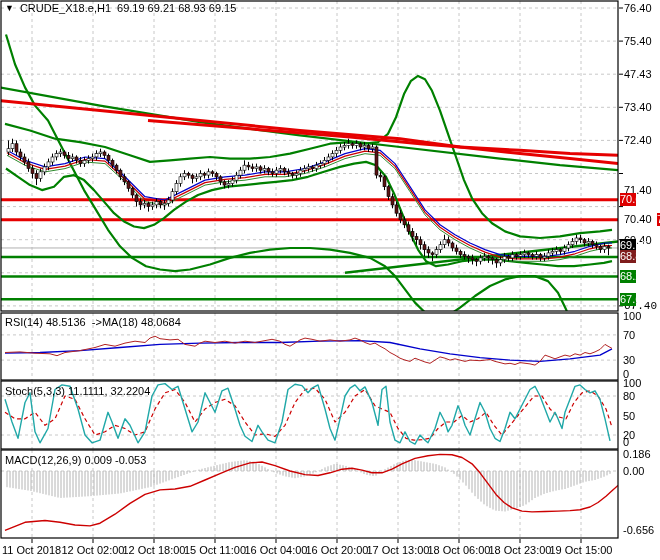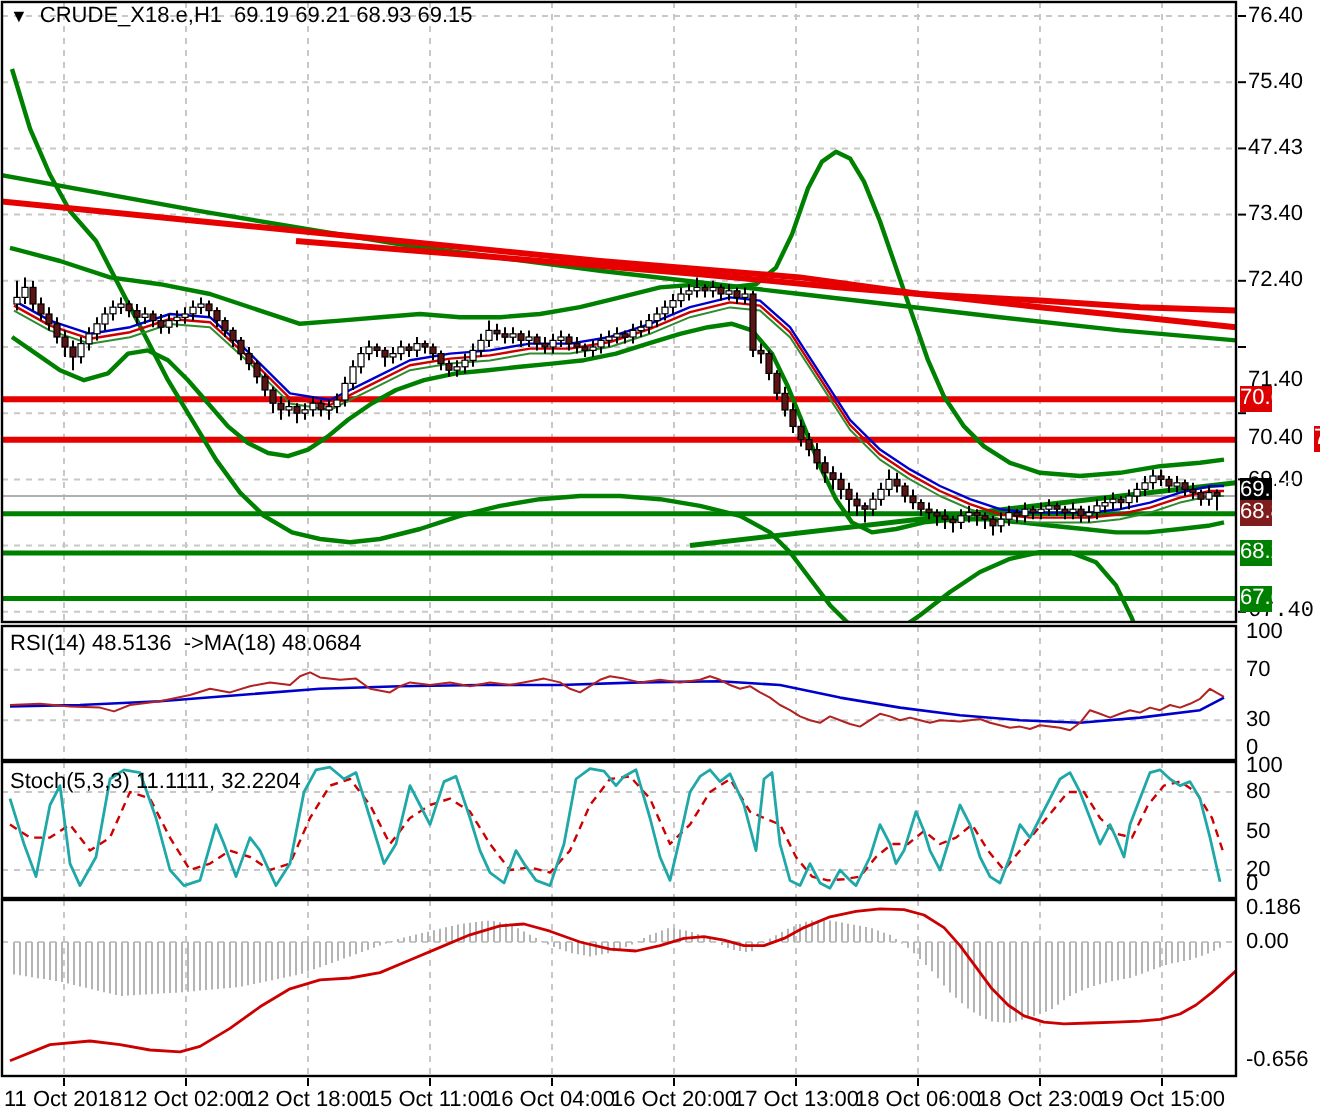--- a/index.html
+++ b/index.html
@@ -641,20 +641,21 @@
     </svg>
 
   <div class="title-bar">
     <span class="dd-arrow">▼</span>
     <span>CRUDE_X18.e,H1</span>
     <span>69.19 69.21 68.93 69.15</span>
   </div>
 
   <div class="panel-title" style="top:316px">RSI(14) 48.5136  -&gt;MA(18) 48.0684</div>
   <div class="panel-title" style="top:385px">Stoch(5,3,3) 11.1111, 32.2204</div>
+  <div class="panel-title" style="top:454px">MACD(12,26,9) 0.009 -0.053</div>
 
   <div id="price-axis">
       <div class="axis-label" style="top: 2px;">76.40</div>
       <div class="axis-label" style="top: 35.1px;">75.40</div>
       <div class="axis-label" style="top: 68.2px;">47.43</div>
       <div class="axis-label" style="top: 101.3px;">73.40</div>
       <div class="axis-label" style="top: 134.4px;">72.40</div>
       <div class="axis-label" style="top: 184px;">71.40</div>
       <div class="axis-label" style="top: 200.6px; margin-top: 12px;">70.40</div>
       <div class="axis-label" style="top: 233.7px;">69.40</div>

